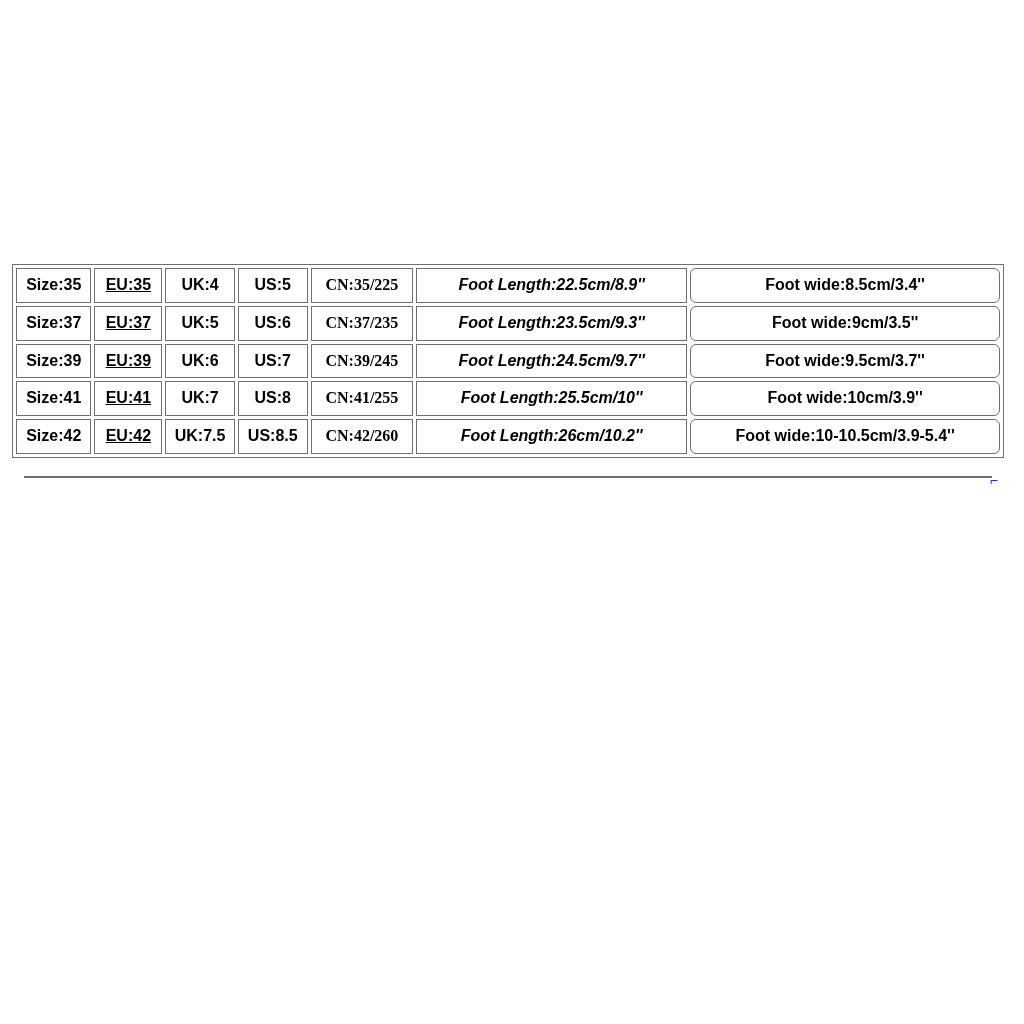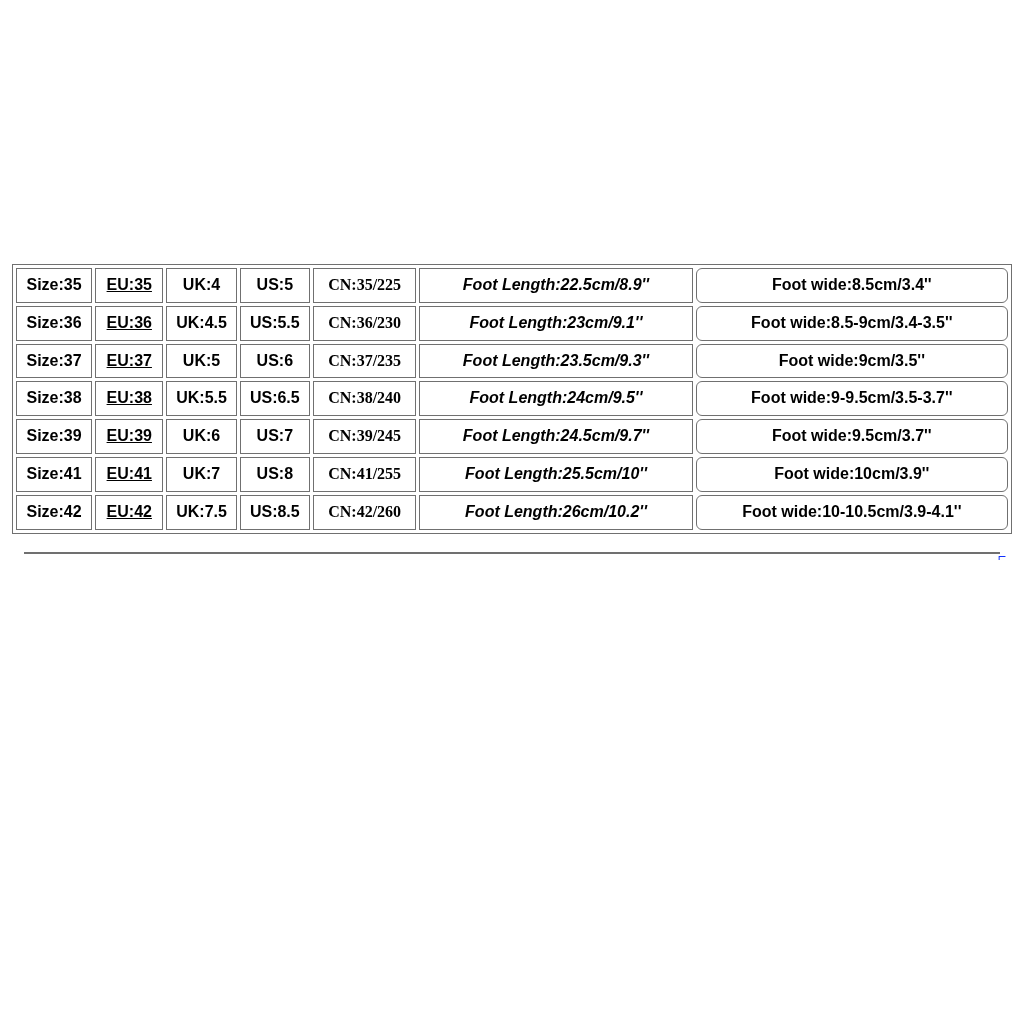--- a/index.html
+++ b/index.html
@@ -9,21 +9,21 @@
       height: 1024px;
       background: #ffffff;
       font-family: Arial, Helvetica, sans-serif;
       font-weight: bold;
       color: #000;
       font-size: 16px;
     }
     .table-wrap {
       position: absolute;
       left: 12px;
-      right: 12px;
+      right: 20px;
       top: 264px;
     }
     table.size-table {
       border-collapse: separate;
       border-spacing: 3px;
       width: 100%;
       border: 1px solid #707070;
       background: #fff;
     }
     table.size-table td {
@@ -68,45 +68,27 @@
         <tr>
           <td class="col-size">Size:35</td>
           <td class="col-eu">EU:35</td>
           <td class="col-uk">UK:4</td>
           <td class="col-us">US:5</td>
           <td class="col-cn">CN:35/225</td>
           <td class="col-len">Foot Length:22.5cm/8.9''</td>
           <td class="col-wide">Foot wide:8.5cm/3.4''</td>
         </tr>
         <tr>
-          <td class="col-size">Size:36</td>
-          <td class="col-eu">EU:36</td>
-          <td class="col-uk">UK:4.5</td>
-          <td class="col-us">US:5.5</td>
-          <td class="col-cn">CN:36/230</td>
-          <td class="col-len">Foot Length:23cm/9.1''</td>
-          <td class="col-wide">Foot wide:8.5-9cm/3.4-3.5''</td>
-        </tr>
-        <tr>
           <td class="col-size">Size:37</td>
           <td class="col-eu">EU:37</td>
           <td class="col-uk">UK:5</td>
           <td class="col-us">US:6</td>
           <td class="col-cn">CN:37/235</td>
           <td class="col-len">Foot Length:23.5cm/9.3''</td>
           <td class="col-wide">Foot wide:9cm/3.5''</td>
-        </tr>
-        <tr>
-          <td class="col-size">Size:38</td>
-          <td class="col-eu">EU:38</td>
-          <td class="col-uk">UK:5.5</td>
-          <td class="col-us">US:6.5</td>
-          <td class="col-cn">CN:38/240</td>
-          <td class="col-len">Foot Length:24cm/9.5''</td>
-          <td class="col-wide">Foot wide:9-9.5cm/3.5-3.7''</td>
         </tr>
         <tr>
           <td class="col-size">Size:39</td>
           <td class="col-eu">EU:39</td>
           <td class="col-uk">UK:6</td>
           <td class="col-us">US:7</td>
           <td class="col-cn">CN:39/245</td>
           <td class="col-len">Foot Length:24.5cm/9.7''</td>
           <td class="col-wide">Foot wide:9.5cm/3.7''</td>
         </tr>
@@ -119,19 +101,19 @@
           <td class="col-len">Foot Length:25.5cm/10''</td>
           <td class="col-wide">Foot wide:10cm/3.9''</td>
         </tr>
         <tr>
           <td class="col-size">Size:42</td>
           <td class="col-eu">EU:42</td>
           <td class="col-uk">UK:7.5</td>
           <td class="col-us">US:8.5</td>
           <td class="col-cn">CN:42/260</td>
           <td class="col-len">Foot Length:26cm/10.2''</td>
-          <td class="col-wide">Foot wide:10-10.5cm/3.9-4.1''</td>
+          <td class="col-wide">Foot wide:10-10.5cm/3.9-5.4''</td>
         </tr>
       </tbody>
   </table>
   <div class="bottom-mark">⌐</div>
   <div class="bottom-rule"></div>
 </div>
 
 </body></html>

